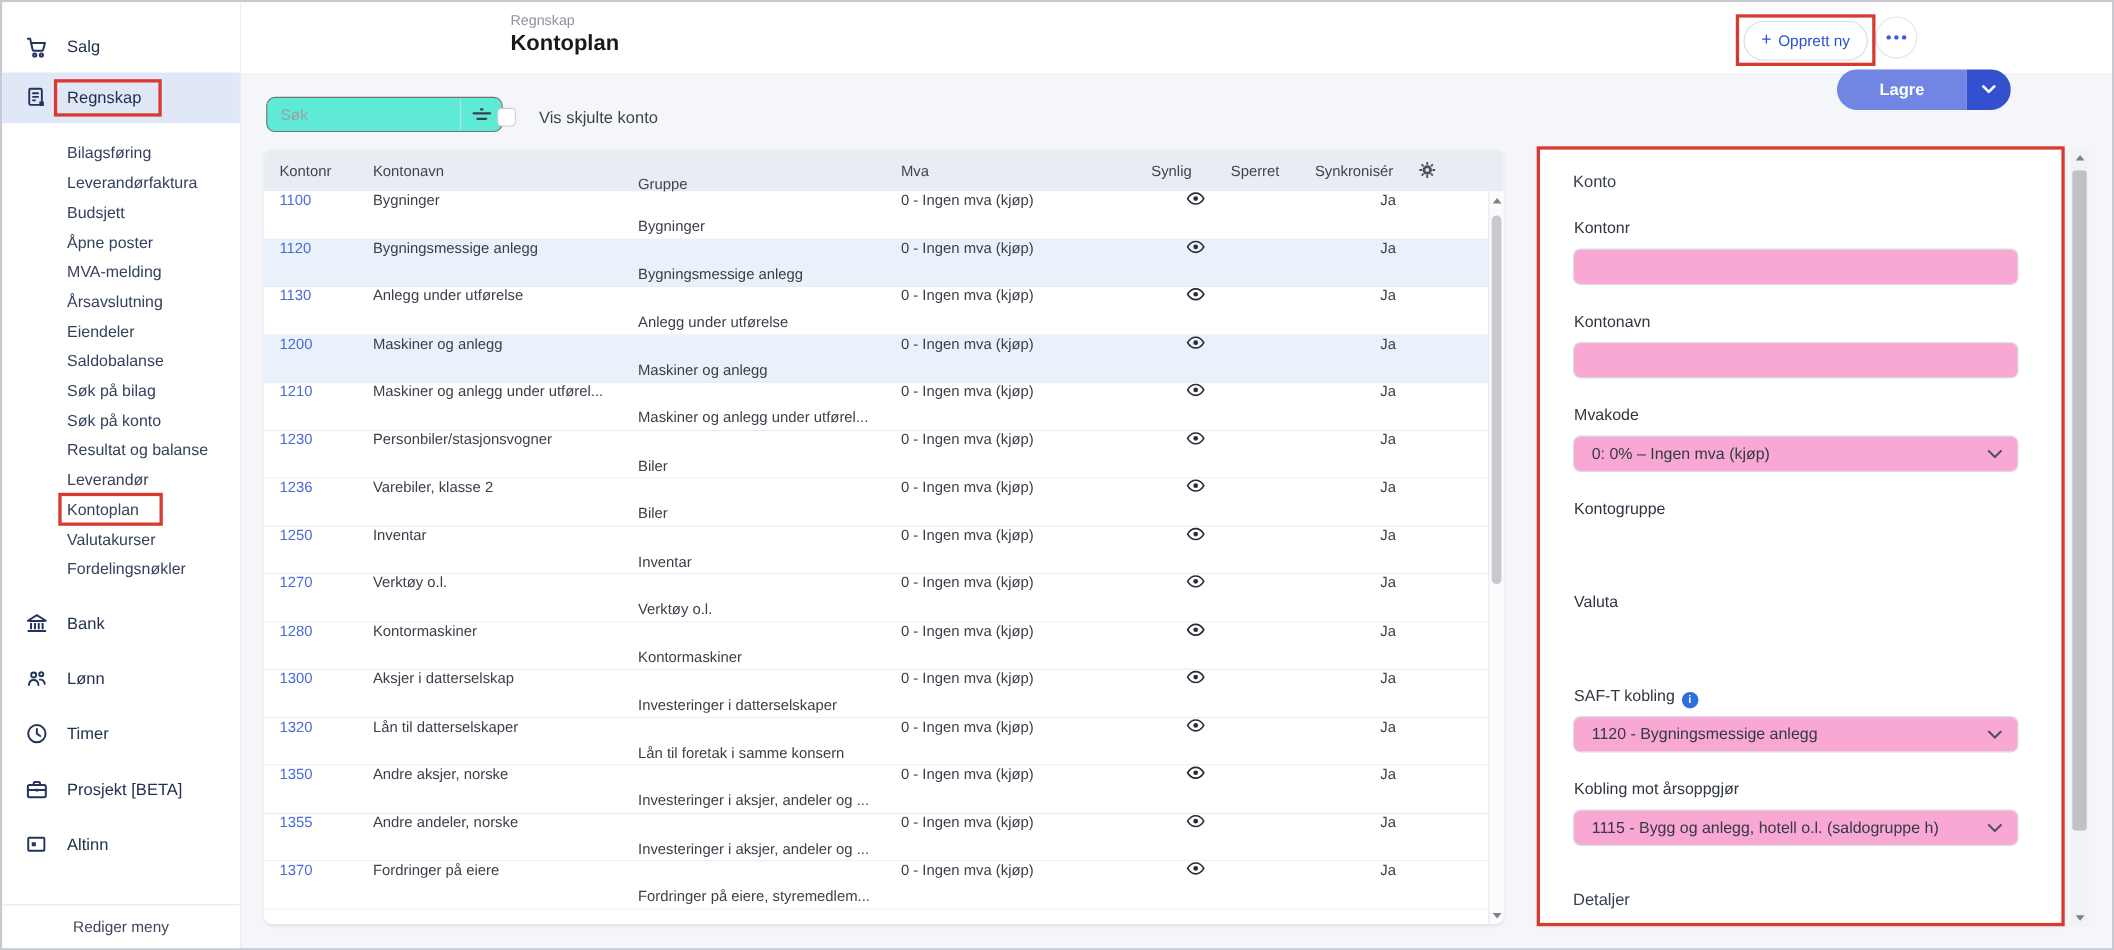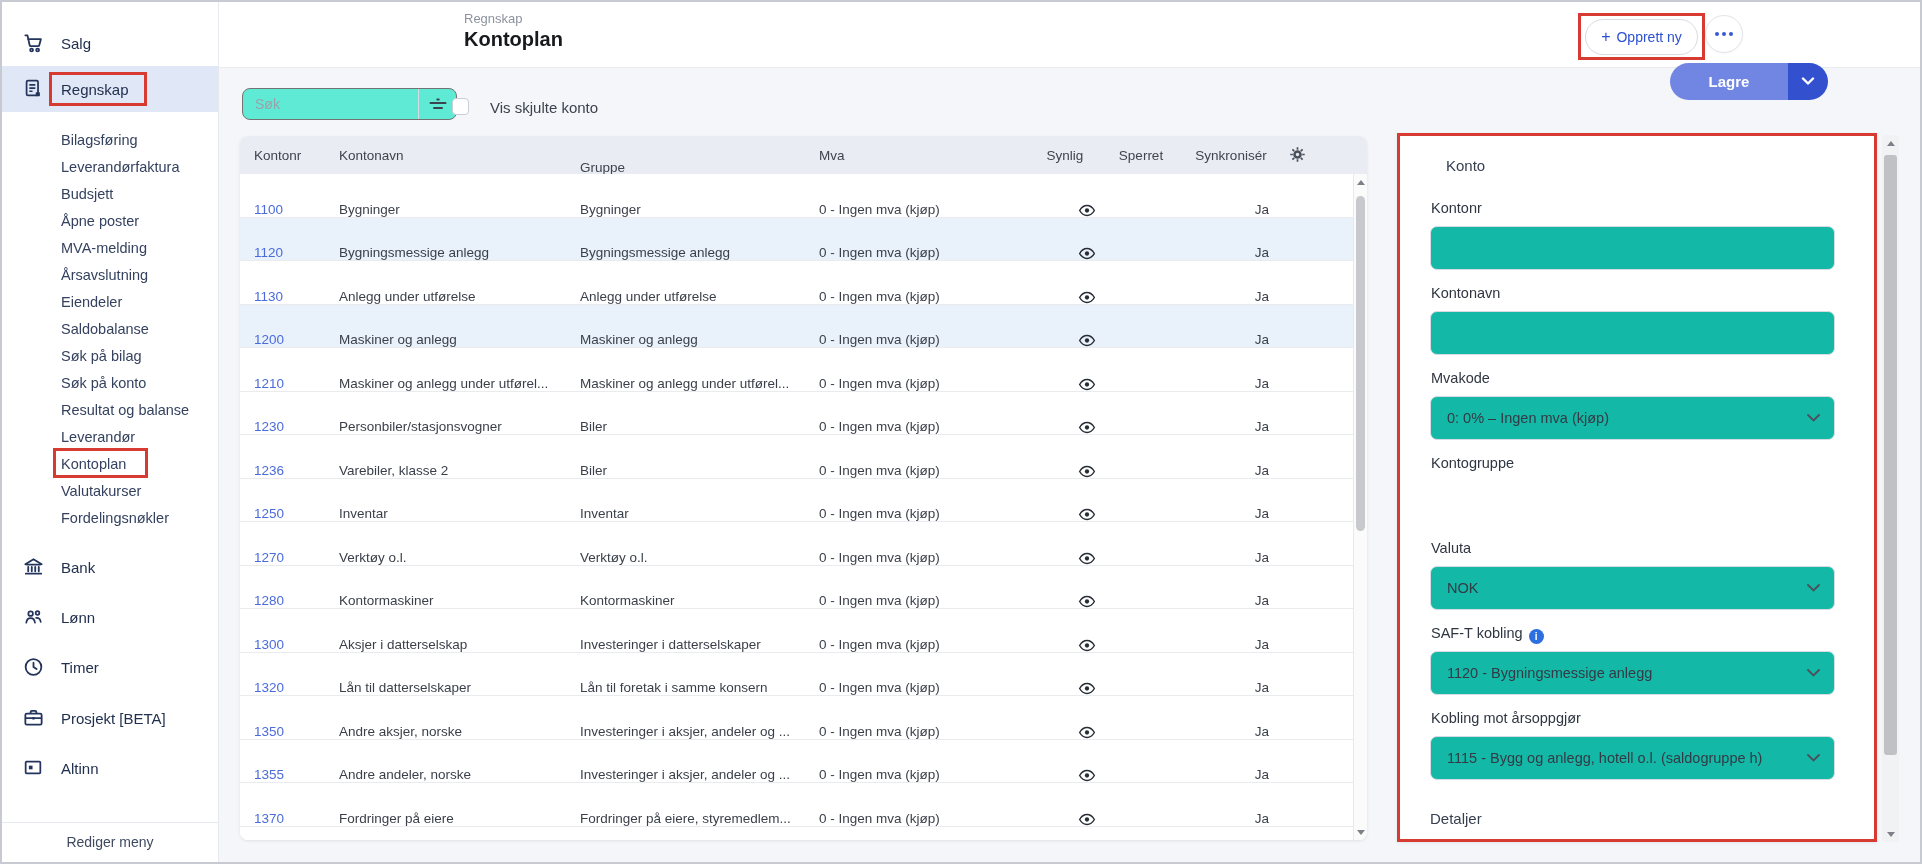--- a/index.html
+++ b/index.html
@@ -61,21 +61,21 @@
               background:#fff; border:1.5px solid #c9ced8; border-radius:4px; cursor:pointer; }
   .checkbox-label { position:absolute; left:488px; top:97px; font-size:15px; color:#3c424e; }
 
   
   .table-card { position:absolute; left:238px; top:134px; width:1127px; height:704px;
                 background:#fff; border-radius:8px; overflow:hidden;
                 box-shadow:0 1px 3px rgba(25,35,65,.10); }
   .thead { position:absolute; left:0; right:0; top:0; height:38px; background:#e9ecf2;
            display:flex; align-items:center; font-size:13.5px; font-weight:500; color:#3f4450; }
   .tbody { position:absolute; left:0; top:38px; width:1113px; }
-  .trow  { display:flex; align-items:flex-end; height:43.5px; border-bottom:1px solid #e9ebef;
+  .trow  { display:flex; align-items:flex-start; height:43.5px; border-bottom:1px solid #e9ebef;
            font-size:13.5px; color:#3a3f49; background:#fff; }
   .trow.hl { background:#e9f1fb; }
   .c { display:flex; align-items:center; overflow:hidden; white-space:nowrap; }
   .c-nr   { width:99px;  padding-left:14px; }
   .c-name { width:241px; padding-right:10px; }
   .c-group{ width:239px; padding-right:10px;margin-top:24px; }
   .c-mva  { width:223px; }
   .c-synlig { width:70px; justify-content:center; }
   .thead .c-synlig { padding-right:24px; }
   .trow  .c-synlig { padding-left:20px; }
@@ -96,24 +96,24 @@
               align-items:center; justify-content:center; }
   .sb-top { top:0; } .sb-bottom { bottom:0; }
   .tri-up { width:0; height:0; border-left:4px solid transparent; border-right:4px solid transparent;
             border-bottom:5px solid #7b8089; }
   .tri-down { width:0; height:0; border-left:4px solid transparent; border-right:4px solid transparent;
               border-top:5px solid #7b8089; }
 
   
   .panel { position:absolute; left:1395px; top:131px; width:480px; height:709px;
            background:#fff; border:3px solid #d63a31; box-shadow:0 1px 3px rgba(25,35,65,.08); }
-  .panel-title { position:absolute; left:30px; top:21px; font-size:15px; color:#374051;margin-left:16px; }
+  .panel-title { position:absolute; left:30px; top:21px; font-size:15px; color:#374051; }
   .pfield { position:absolute; left:30px; width:405px; height:62px; }
   .pfield label { position:absolute; left:1px; top:0; font-size:14.5px; color:#2f3642; }
-  .pctrl { position:absolute; left:0; top:26px; width:405px; height:44px; background:#14b8a6;
+  .pctrl { position:absolute; left:0; top:26px; width:405px; height:33px; background:#f9a8d4;
            border:1px solid #d8dce2; border-radius:7px; display:flex; align-items:center; }
   input.pctrl { outline:none; font-size:14.5px; color:#333; padding:0 12px;
                 font-family:"Liberation Sans", sans-serif; }
   .pselect { justify-content:space-between; padding:0 14px 0 16px; cursor:pointer; }
   .pselect .val { font-size:14.5px; color:#333a45; white-space:nowrap; overflow:hidden; }
   .info-dot { display:inline-block; width:15px; height:15px; border-radius:50%; background:#2d6ee0;
               color:#fff; font-size:10px; font-weight:700; text-align:center; line-height:15px;
               margin-left:6px; vertical-align:-2px; font-style:normal; }
   .panel-details { position:absolute; left:30px; top:674px; font-size:15px; color:#374051; }
 
@@ -632,26 +632,20 @@
         </svg>
       </div>
     </div>
 
     <div class="pfield" style="top:319px">
       <label>Kontogruppe</label>
     </div>
 
     <div class="pfield" style="top:404px">
       <label>Valuta</label>
-      <div class="pctrl pselect">
-        <span class="val">NOK</span>
-        <svg width="13" height="8" viewBox="0 0 13 8">
-          <path d="M1 1l5.5 5.5L12 1" fill="none" stroke="#4b515c" stroke-width="1.8" stroke-linecap="round"></path>
-        </svg>
-      </div>
     </div>
 
     <div class="pfield" style="top:489px">
       <label><span>SAF-T kobling</span><span class="info-dot">i</span></label>
       <div class="pctrl pselect">
         <span class="val">1120 - Bygningsmessige anlegg</span>
         <svg width="13" height="8" viewBox="0 0 13 8">
           <path d="M1 1l5.5 5.5L12 1" fill="none" stroke="#4b515c" stroke-width="1.8" stroke-linecap="round"></path>
         </svg>
       </div>

